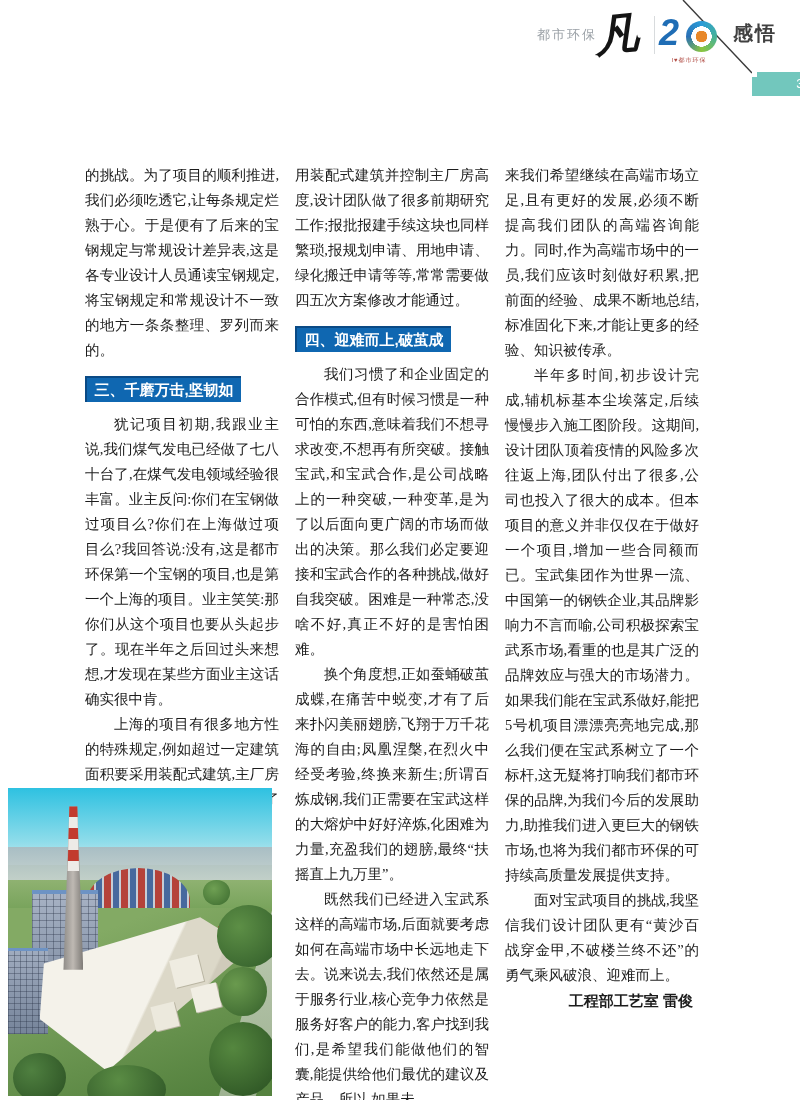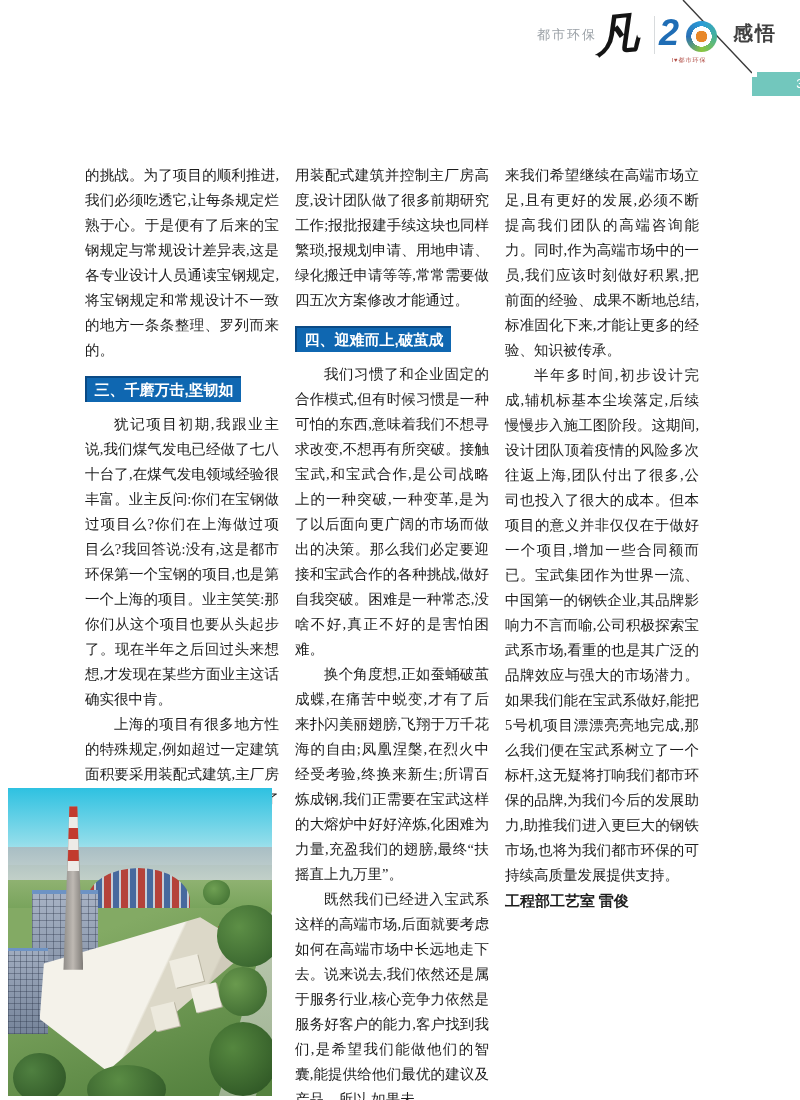--- a/index.html
+++ b/index.html
@@ -29,21 +29,21 @@
   .col-1{left:85px;} .col-2{left:295px;} .col-3{left:505px;}
   .col p{margin:0;font-size:14.5px;line-height:25px;text-align:justify;}
   .col p.indent{text-indent:2em;}
   .sec-h{
     margin:13px 0 10px 0;width:156px;height:26px;box-sizing:border-box;
     background:var(--header-blue,#0f67b1);border-top:2px solid var(--header-blue-dark,#0a4a85);
     border-left:2px solid var(--header-blue-dark,#0a4a85);
     color:#ffffff;font-family:"Liberation Sans",sans-serif;font-weight:700;font-size:15px;
     text-align:center;line-height:23px;
   }
-  .signature{margin-top:4px;padding-right:6px;font-weight:700;font-size:15px;font-family:Liberation Serif, serif;}
+  .signature{margin-top:4px;text-align:right;padding-right:6px;font-weight:700;font-size:15px;font-family:Liberation Sans, sans-serif;}
   
   .photo{left:8px;top:788px;width:264px;height:308px;overflow:hidden;background:#6f9e57;}
   .photo > div{position:absolute;}
   .ph-sky{left:0;top:0;width:100%;height:25%;background:linear-gradient(180deg,#2ec1e1 0%,#8fdcea 70%,#c8ecef 100%);}
   .ph-city{left:0;top:19%;width:100%;height:13%;background:linear-gradient(180deg,#a9bcc2,#ccd7d1);opacity:.95;}
   .ph-green{left:0;top:30%;width:100%;height:11%;background:linear-gradient(180deg,#8fb271,#74a158);}
   .ph-ground{left:0;top:39%;width:100%;height:61%;background:linear-gradient(160deg,#83aa64 20%,#55823f 90%);}
   .ph-road{right:-5%;top:28%;width:14%;height:78%;transform:skewX(-16deg);background:linear-gradient(180deg,#cfd6c8,#a7b89c);opacity:.85;}
   .ph-arch{left:30%;top:26%;width:39%;height:13%;border-radius:120% 120% 0 0/200% 200% 0 0;
     background:repeating-linear-gradient(90deg,#b5423a 0 7px,#c7cdd6 7px 9px,#47699e 9px 15px,#c7cdd6 15px 17px);}
@@ -105,20 +105,21 @@
   <p>用装配式建筑并控制主厂房高度,设计团队做了很多前期研究工作;报批报建手续这块也同样繁琐,报规划申请、用地申请、绿化搬迁申请等等,常常需要做四五次方案修改才能通过。</p>
   <div class="sec-h">四、迎难而上,破茧成蝶</div>
   <p class="indent">我们习惯了和企业固定的合作模式,但有时候习惯是一种可怕的东西,意味着我们不想寻求改变,不想再有所突破。接触宝武,和宝武合作,是公司战略上的一种突破,一种变革,是为了以后面向更广阔的市场而做出的决策。那么我们必定要迎接和宝武合作的各种挑战,做好自我突破。困难是一种常态,没啥不好,真正不好的是害怕困难。</p>
   <p class="indent">换个角度想,正如蚕蛹破茧成蝶,在痛苦中蜕变,才有了后来扑闪美丽翅膀,飞翔于万千花海的自由;凤凰涅槃,在烈火中经受考验,终换来新生;所谓百炼成钢,我们正需要在宝武这样的大熔炉中好好淬炼,化困难为力量,充盈我们的翅膀,最终“扶摇直上九万里”。</p>
   <p class="indent">既然我们已经进入宝武系这样的高端市场,后面就要考虑如何在高端市场中长远地走下去。说来说去,我们依然还是属于服务行业,核心竞争力依然是服务好客户的能力,客户找到我们,是希望我们能做他们的智囊,能提供给他们最优的建议及产品。所以,如果未</p>
 </div>
 
 <div class="col col-3">
   <p>来我们希望继续在高端市场立足,且有更好的发展,必须不断提高我们团队的高端咨询能力。同时,作为高端市场中的一员,我们应该时刻做好积累,把前面的经验、成果不断地总结,标准固化下来,才能让更多的经验、知识被传承。</p>
   <p class="indent">半年多时间,初步设计完成,辅机标基本尘埃落定,后续慢慢步入施工图阶段。这期间,设计团队顶着疫情的风险多次往返上海,团队付出了很多,公司也投入了很大的成本。但本项目的意义并非仅仅在于做好一个项目,增加一些合同额而已。宝武集团作为世界一流、中国第一的钢铁企业,其品牌影响力不言而喻,公司积极探索宝武系市场,看重的也是其广泛的品牌效应与强大的市场潜力。如果我们能在宝武系做好,能把5号机项目漂漂亮亮地完成,那么我们便在宝武系树立了一个标杆,这无疑将打响我们都市环保的品牌,为我们今后的发展助力,助推我们进入更巨大的钢铁市场,也将为我们都市环保的可持续高质量发展提供支持。</p>
+  <p class="indent">面对宝武项目的挑战,我坚信我们设计团队更有“黄沙百战穿金甲,不破楼兰终不还”的勇气乘风破浪、迎难而上。</p>
   <div class="signature">工程部工艺室 雷俊</div>
 </div>
 
 <div class="abs photo">
   <div class="ph-sky"></div>
   <div class="ph-city"></div>
   <div class="ph-green"></div>
   <div class="ph-ground"></div>
   <div class="ph-road"></div>
   <div class="ph-arch"></div>

